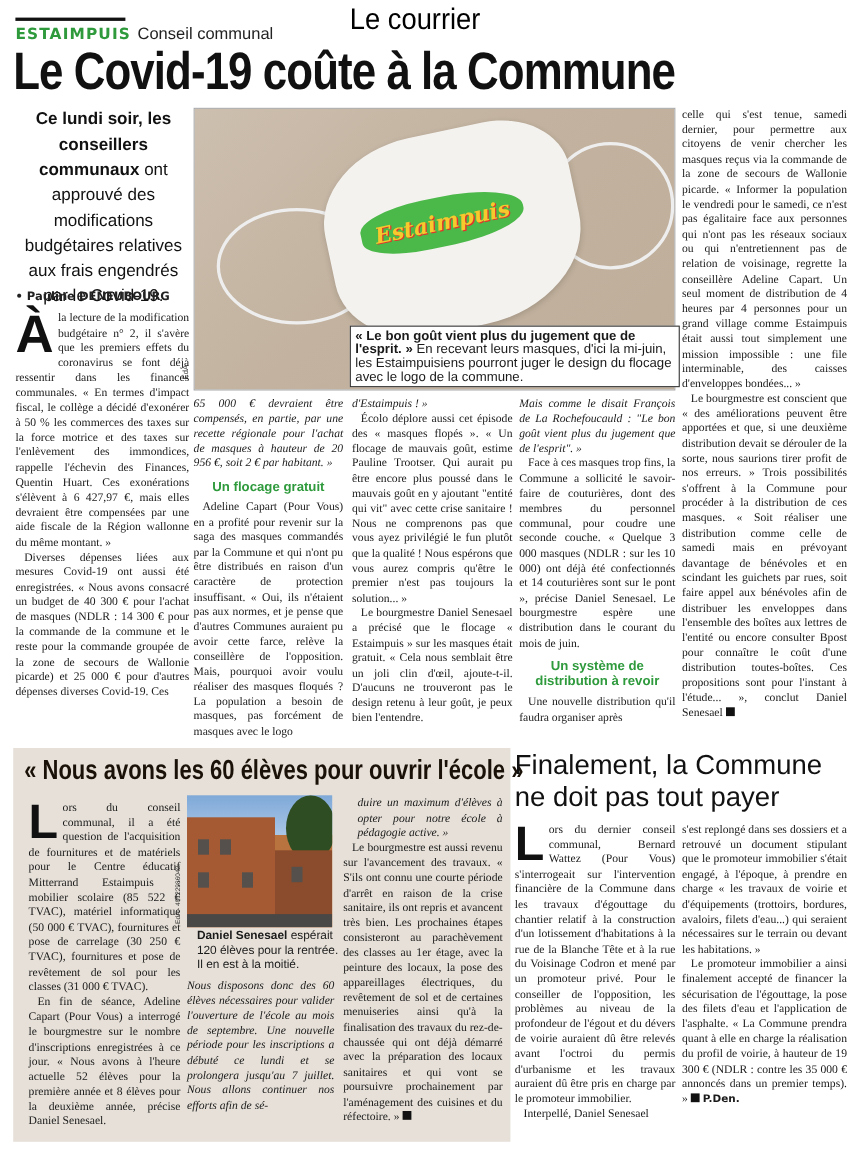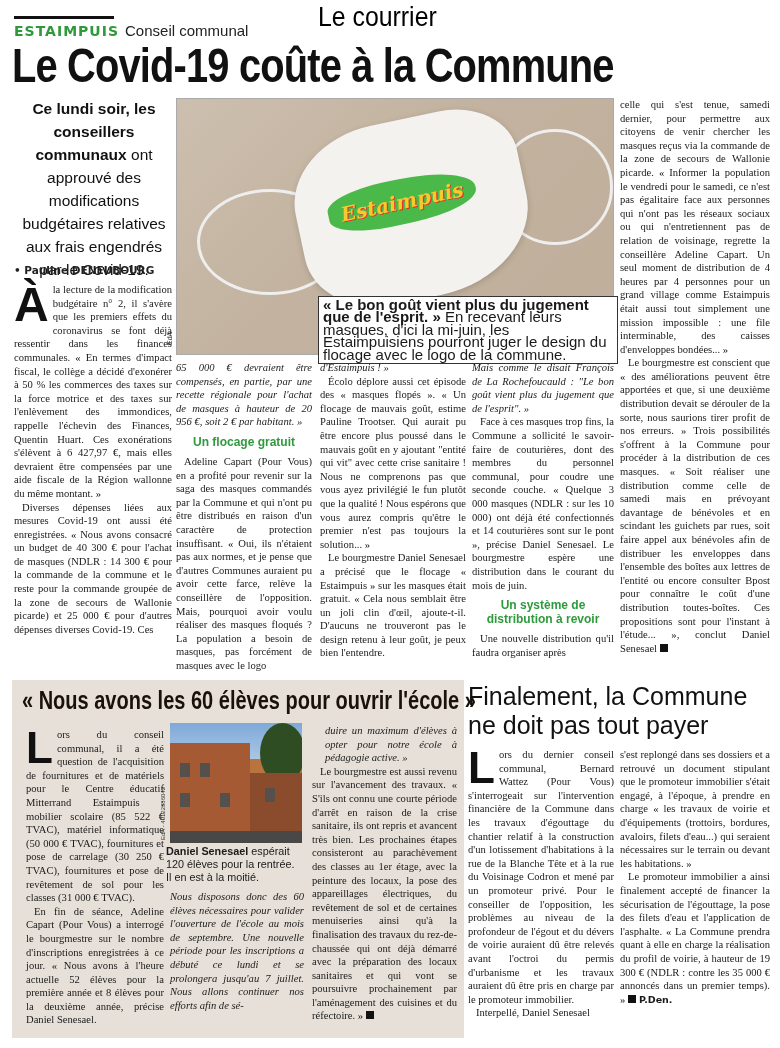--- a/index.html
+++ b/index.html
@@ -20,32 +20,32 @@
   .col p{margin:0;text-indent:8px;}
   .col p.noind{text-indent:0;}
   .dropcap{float:left;font-family:"Liberation Sans",sans-serif;font-weight:bold;font-size:48px;line-height:40px;margin:2px 4px 0 0;color:#111;}
   .subhead{font-family:"Liberation Sans",sans-serif;font-weight:bold;color:#2e9a3c;text-align:center;font-size:12px;line-height:14px;margin:6px 0;}
   .endmark{display:inline-block;width:8px;height:8px;background:#111;margin-left:3px;vertical-align:baseline;}
 
   .photo{left:176px;top:98px;width:436px;height:255px;background:linear-gradient(135deg,#cdbfaf 0%,#c2b29f 45%,#bfae9a 100%);border:1px solid #aaa;overflow:hidden;}
   .mask{position:absolute;left:120px;top:20px;width:230px;height:180px;background:#f4f2ee;border-radius:40% 30% 45% 35%;transform:rotate(-12deg);box-shadow:0 2px 6px rgba(0,0,0,.15);}
   .mask-logo{position:absolute;left:150px;top:80px;width:150px;height:45px;background:#4bb84a;border-radius:40% 50% 45% 40%;transform:rotate(-12deg);display:flex;align-items:center;justify-content:center;font-family:"DejaVu Serif",serif;font-style:italic;font-weight:bold;font-size:20px;color:#f6c92d;text-shadow:1px 1px 0 #e2342c;}
   .strap{position:absolute;border:3px solid #eee;border-radius:50%;}
-  .caption{left:318px;top:296px;width:290px;background:#fff;border:1px solid #333;padding:2px 4px;font-family:"Liberation Sans",sans-serif;font-size:15px;line-height:12.4px;}
+  .caption{left:318px;top:296px;width:290px;background:#fff;border:1px solid #333;padding:2px 4px;font-family:"Liberation Sans",sans-serif;font-size:12px;line-height:12.4px;}
   .credit-v{font-family:"Liberation Sans",sans-serif;font-size:7px;color:#333;transform:rotate(-90deg);transform-origin:left top;white-space:nowrap;}
 
   .box{left:12px;top:680px;width:452px;height:358px;background:#e6e0d8;}
   .box-title{left:22px;top:686px;font-family:"Liberation Sans",sans-serif;font-weight:bold;font-size:25px;color:#1a1208;white-space:nowrap;transform:scaleX(0.80);transform-origin:left top;}
   .school{left:170px;top:723px;width:132px;height:120px;overflow:hidden;background:linear-gradient(#7fa9d8 0%,#a9c6e6 30%,#b9733f 30%);}
   .school .bldg{position:absolute;left:0;top:20px;width:80px;height:100px;background:#a65a34;}
   .school .bldg2{position:absolute;left:80px;top:50px;width:52px;height:70px;background:#8a4c2c;}
   .school .tree{position:absolute;left:90px;top:0;width:45px;height:60px;background:#2f4d22;border-radius:50%;}
   .school .win{position:absolute;width:10px;height:14px;background:#56504c;}
   .school .ground{position:absolute;left:0;top:108px;width:132px;height:12px;background:#4a4846;}
-  .school-cap{left:166px;top:845px;width:135px;font-family:"Liberation Sans",sans-serif;font-size:10.8px;line-height:13px;}
+  .school-cap{left:179px;top:845px;width:135px;font-family:"Liberation Sans",sans-serif;font-size:10.8px;line-height:13px;}
 
   .fin-title{left:468px;top:682px;width:305px;font-family:"Liberation Sans",sans-serif;font-size:25px;line-height:29px;color:#111;}
 </style>
 </head>
 <body>
 
 <div class="abs rule-top"></div>
 <div class="abs kicker">
   <span class="place">ESTAIMPUIS</span><span class="topic">Conseil communal</span>
 </div>

